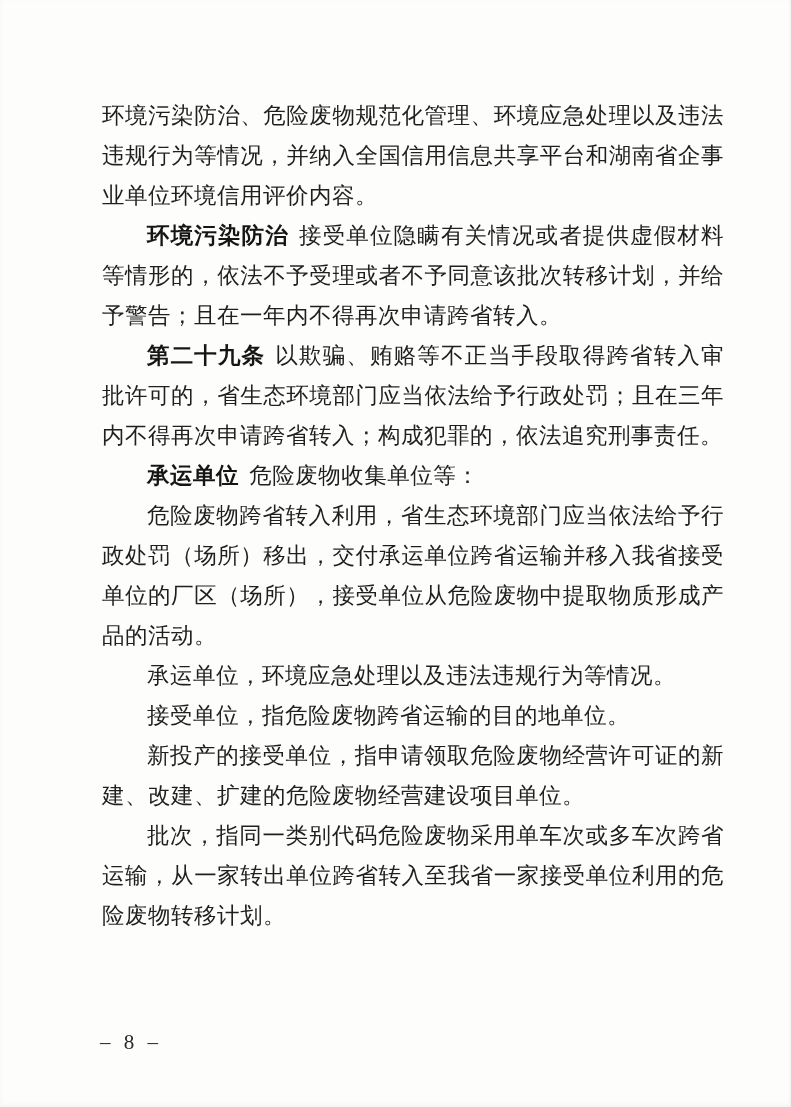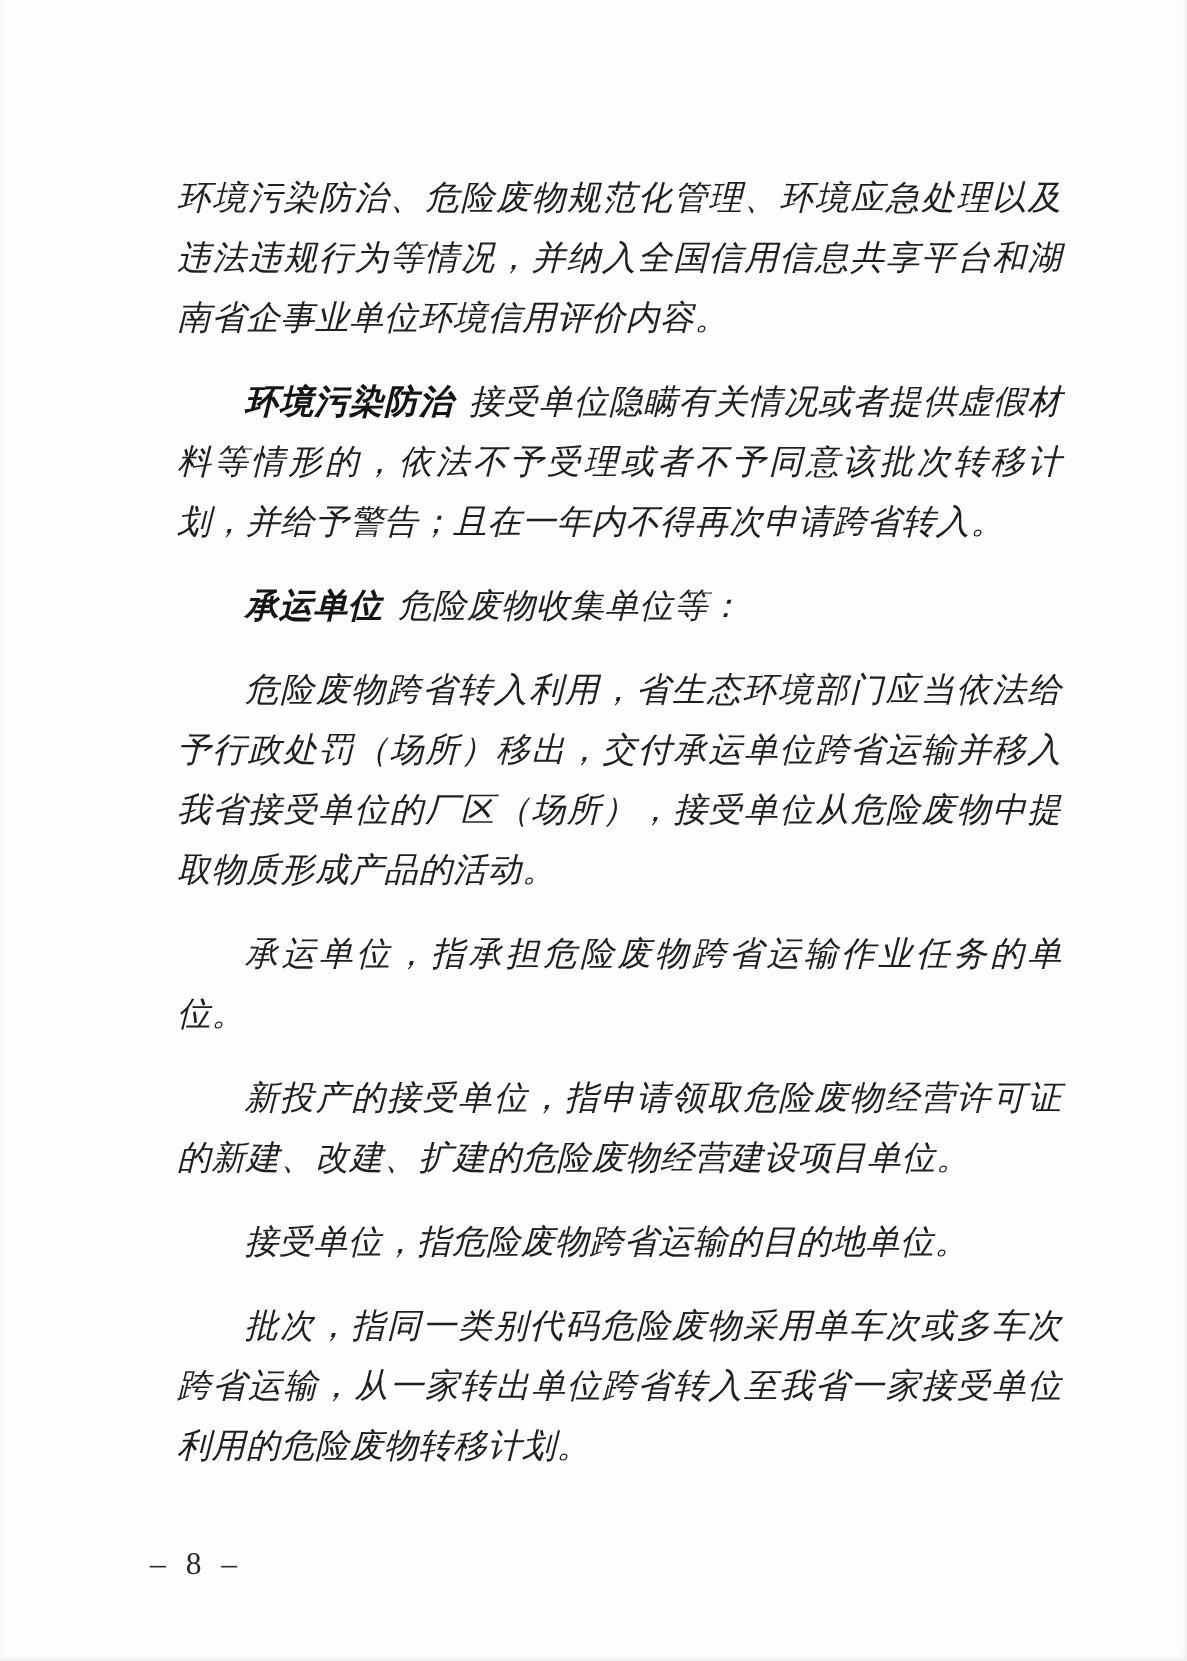--- a/index.html
+++ b/index.html
@@ -23,24 +23,23 @@
     top: 96px;
     width: 622px;
     font-size: 22.5px;
     line-height: 40px;
     color: #1f1f1f;
     text-align: justify;
     text-justify: inter-ideograph;
     letter-spacing: 0.5px;
   }
   .content p {
-    margin: 16px;
+    margin: 0;
     padding: 0;
     text-indent: 2em;
-    font-style: italic;
   }
   .content p.no-indent {
     text-indent: 0;
   }
   .content b {
     font-family: "Liberation Sans", "DejaVu Sans", sans-serif;
     font-weight: bold;
     margin-right: 0.45em;
     color: #151515;
   }
@@ -61,30 +60,31 @@
 </head>
 <body>
 
 <div class="page">
   <div class="content">
 
     <p class="no-indent"><span>环境污染防治、危险废物规范化管理、环境应急处理以及违法违规行为等情况，并纳入全国信用信息共享平台和湖南省企事业单位环境信用评价内容。</span></p>
 
     <p><b>环境污染防治</b><span>接受单位隐瞒有关情况或者提供虚假材料等情形的，依法不予受理或者不予同意该批次转移计划，并给予警告；且在一年内不得再次申请跨省转入。</span></p>
 
+    <p><b>第二十九条</b><span>以欺骗、贿赂等不正当手段取得跨省转入审批许可的，省生态环境部门应当依法给予行政处罚；且在三年内不得再次申请跨省转入；构成犯罪的，依法追究刑事责任。</span></p>
 
     <p><b>承运单位</b><span>危险废物收集单位等：</span></p>
 
     <p><span>危险废物跨省转入利用，省生态环境部门应当依法给予行政处罚（场所）移出，交付承运单位跨省运输并移入我省接受单位的厂区（场所），接受单位从危险废物中提取物质形成产品的活动。</span></p>
 
 
-    <p><span>承运单位，指承担危险废物跨省运输作业任务的单位。</span></p>
+    <p><span>承运单位，环境应急处理以及违法违规行为等情况。</span></p>
+
+    <p><span>接受单位，指危险废物跨省运输的目的地单位。</span></p>
 
     <p><span>新投产的接受单位，指申请领取危险废物经营许可证的新建、改建、扩建的危险废物经营建设项目单位。</span></p>
-
-    <p><span>接受单位，指危险废物跨省运输的目的地单位。</span></p>
 
     <p><span>批次，指同一类别代码危险废物采用单车次或多车次跨省运输，从一家转出单位跨省转入至我省一家接受单位利用的危险废物转移计划。</span></p>
 
   </div>
 
   <div class="footer">– 8 –</div>
 </div>
 
 </body></html>

